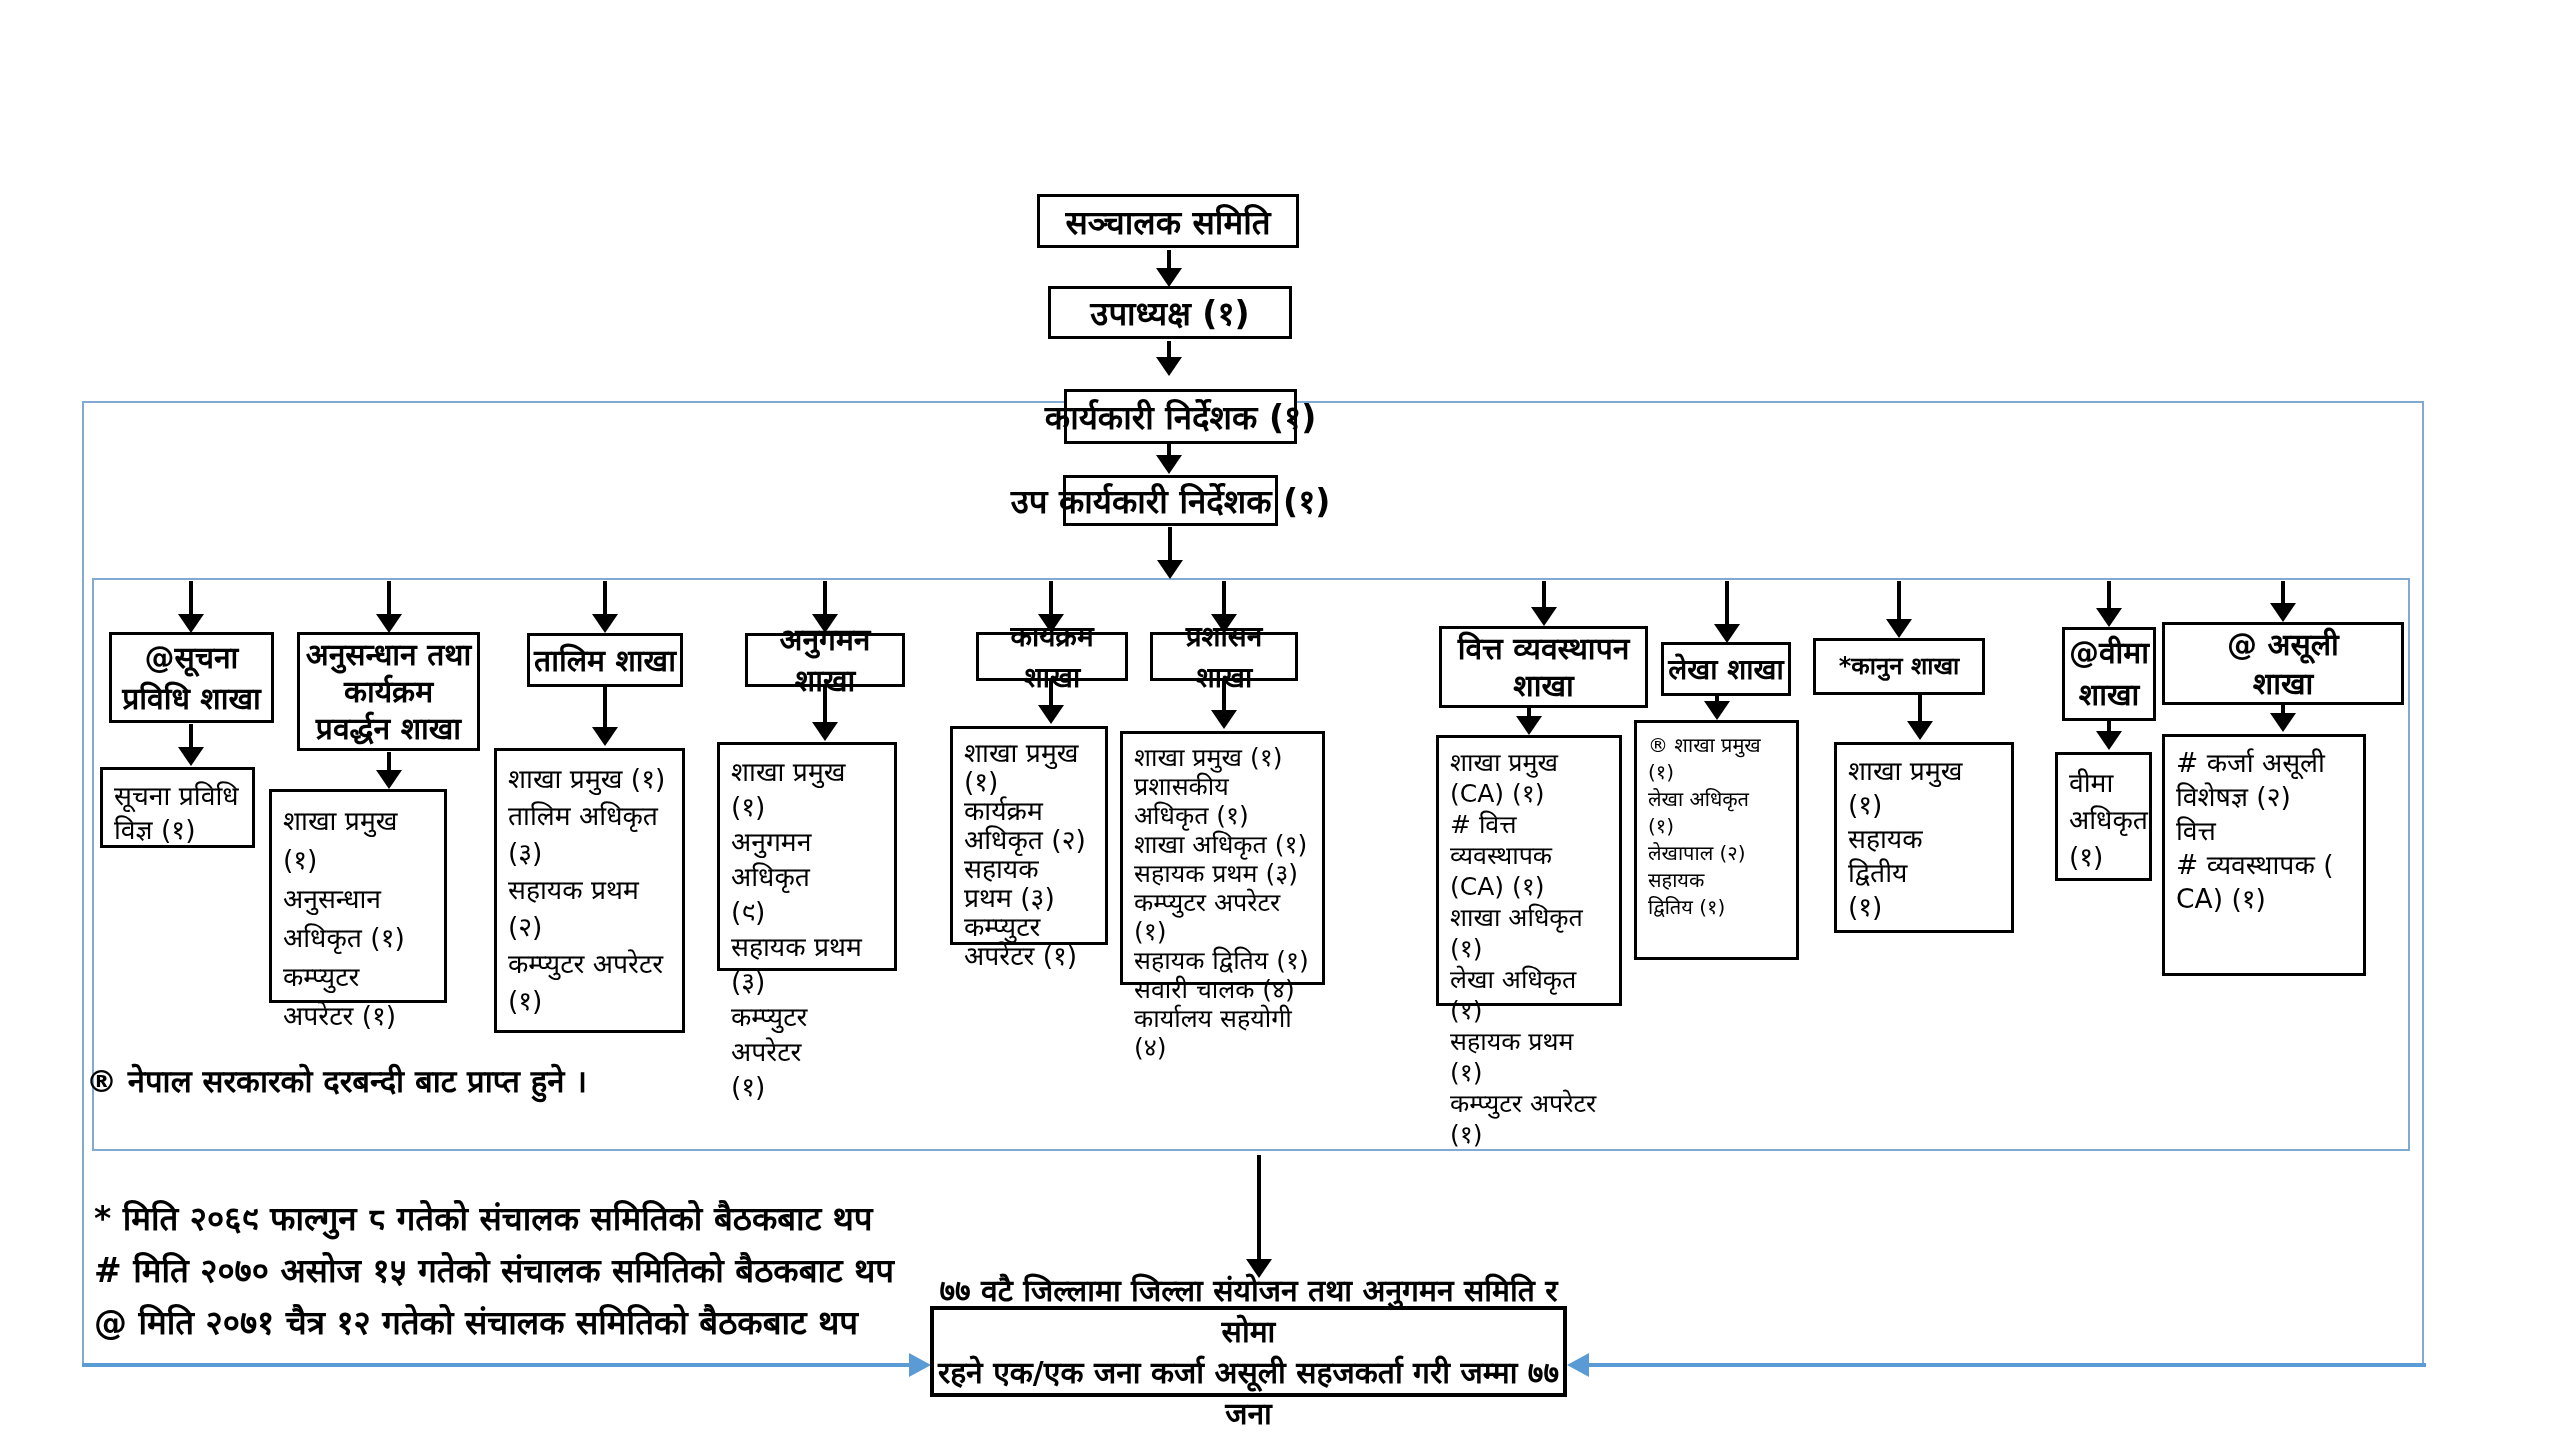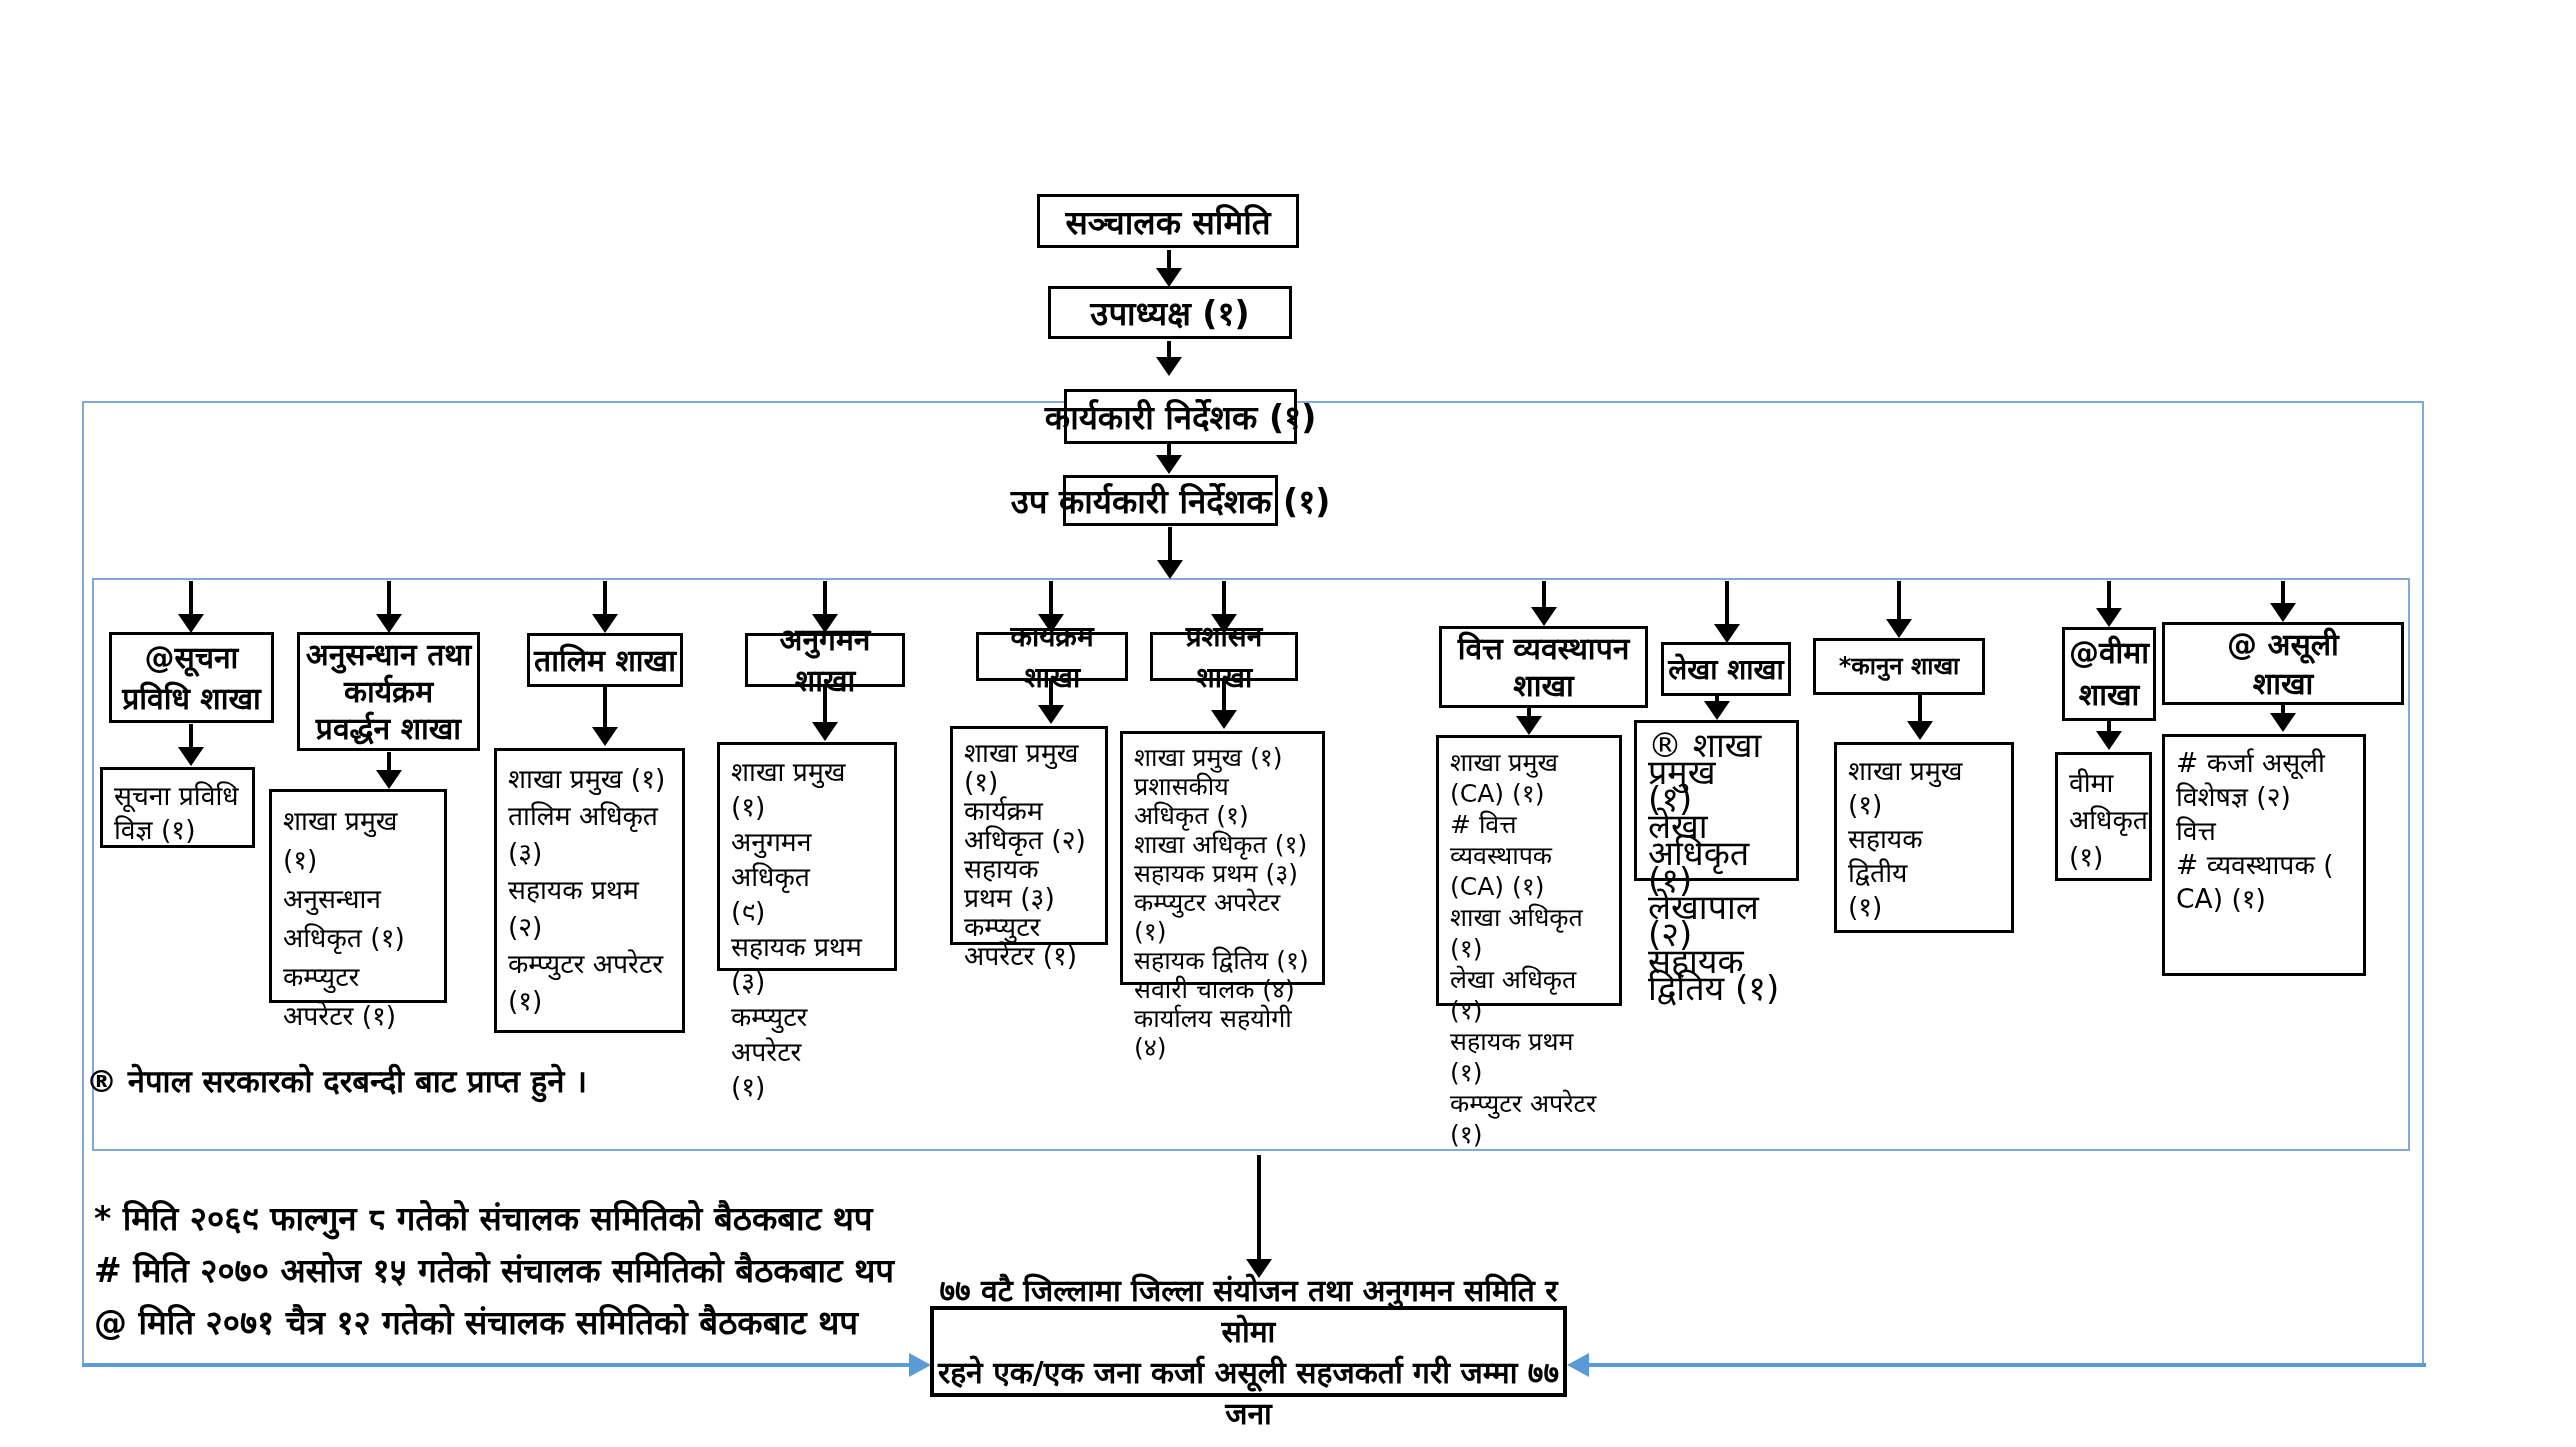--- a/index.html
+++ b/index.html
@@ -235,21 +235,21 @@
 सवारी चालक (४)
 कार्यालय सहयोगी (४)</div>
   <div class="abs dept-staff" style="left:1436px;top:735px;width:186px;height:271px;line-height:31px;font-size:25px;">शाखा प्रमुख
 (CA) (१)
 # वित्त व्यवस्थापक
 (CA) (१)
 शाखा अधिकृत (१)
 लेखा अधिकृत (१)
 सहायक प्रथम (१)
 कम्प्युटर अपरेटर (१)</div>
-  <div class="abs dept-staff" style="left:1634px;top:720px;width:165px;height:161px;line-height:27px;font-size:34px;">® शाखा प्रमुख
+  <div class="abs dept-staff" style="left:1634px;top:720px;width:165px;height:240px;line-height:27px;font-size:20px;">® शाखा प्रमुख
 (१)
 लेखा अधिकृत
 (१)
 लेखापाल (२)
 सहायक
 द्वितिय (१)</div>
   <div class="abs dept-staff" style="left:1834px;top:742px;width:180px;height:191px;line-height:34px;">शाखा प्रमुख
 (१)
 सहायक
 द्वितीय

